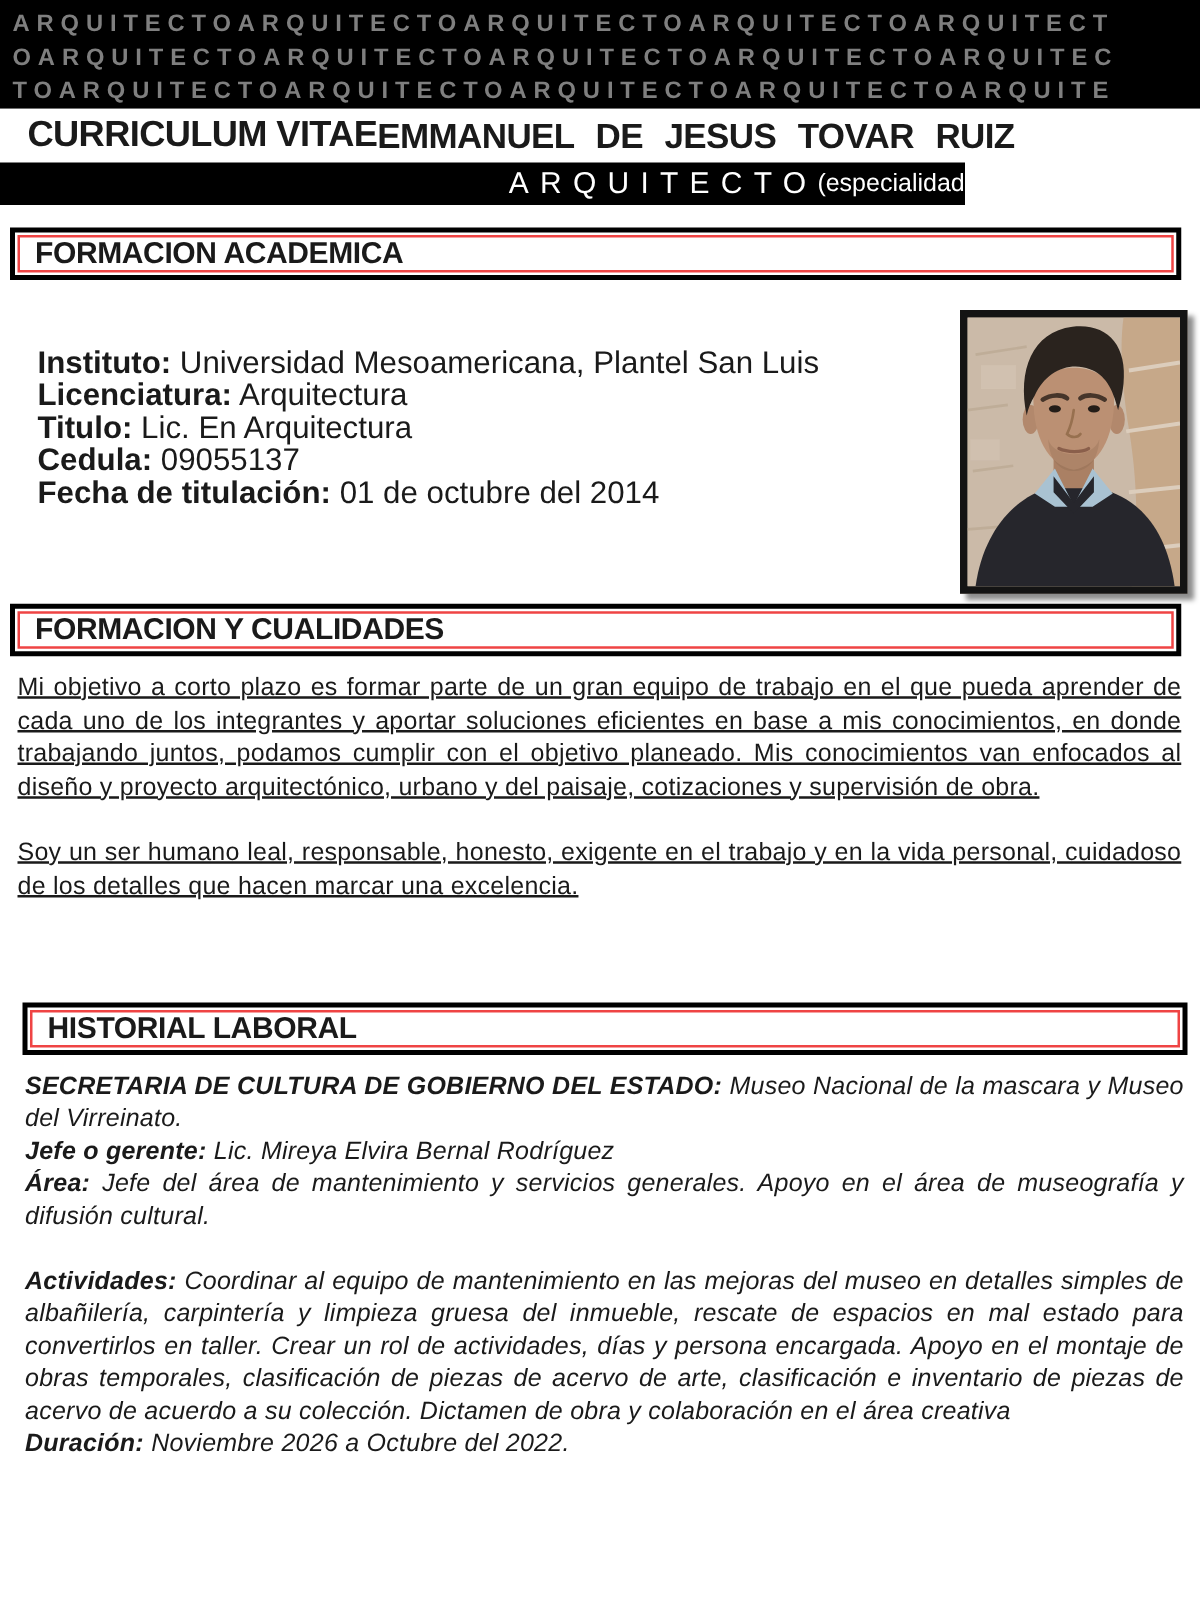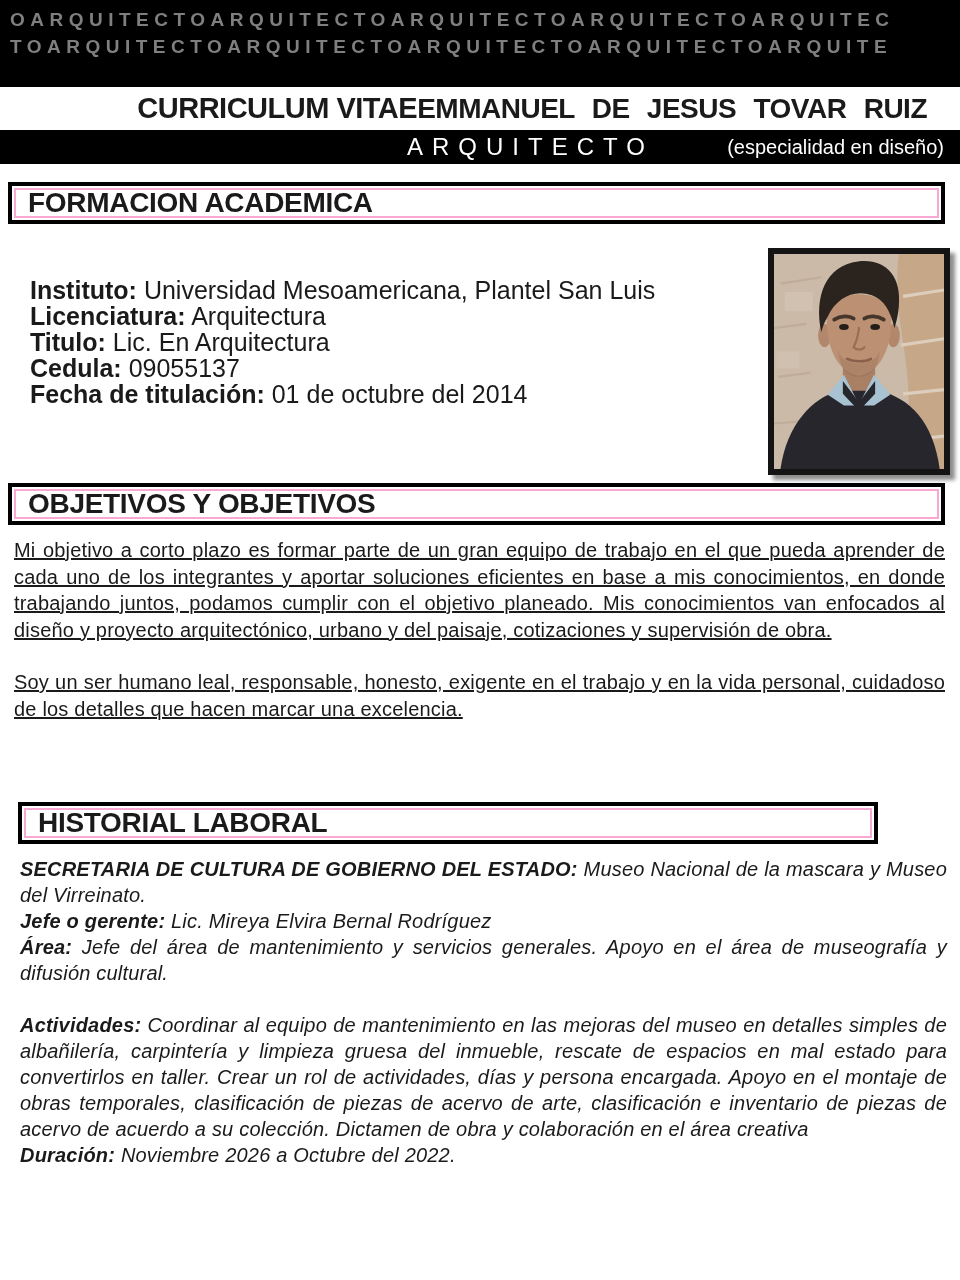--- a/index.html
+++ b/index.html
@@ -7,38 +7,38 @@
         font-family:"Liberation Sans","DejaVu Sans",sans-serif;color:var(--text,#1a1a1a);}
 
   
   .banner{position:absolute;left:0;top:0;width:960px;height:87px;background:var(--banner-bg,#000);
           padding:7px 0 0 10px;box-sizing:border-box;overflow:hidden;}
   .banner-line{height:26.5px;line-height:26.5px;font-size:19px;font-weight:700;
                letter-spacing:5.5px;color:var(--banner-text,#7f7f7f);white-space:nowrap;}
 
   
   .title-strip{position:absolute;left:0;top:87px;width:960px;height:43px;background:#fff;
-               display:flex;justify-content:flex-end;align-items:center;
-               padding:0 33px;box-sizing:border-box;}
+               display:flex;justify-content:flex-start;align-items:center;
+               padding:0 22px;box-sizing:border-box;}
   .doc-title{font-size:29px;font-weight:700;letter-spacing:-0.5px;}
   .person-name{font-size:28px;font-weight:700;letter-spacing:-0.5px;word-spacing:10px;}
 
   
-  .subtitle-bar{position:absolute;left:0;top:130px;width:960px;height:34px;background:var(--bar-bg,#000);
+  .subtitle-bar{position:absolute;left:0;top:130px;width:772px;height:34px;background:var(--bar-bg,#000);
                 display:flex;align-items:center;}
   .profession{color:var(--bar-text,#fff);font-size:24px;font-weight:400;letter-spacing:9px;margin-left:407px;white-space:nowrap;}
   .specialty{color:var(--bar-text,#fff);font-size:20px;font-weight:400;margin-left:auto;margin-right:16px;white-space:nowrap;}
 
   
   .section-box{position:absolute;border:4px solid #000;background:#fff;padding:2px;box-sizing:border-box;}
-  .section-box-inner{border:2px solid #f9a8d4;height:100%;display:flex;align-items:center;
-                     padding:0 12px;box-sizing:border-box;font-size:28px;font-weight:700;letter-spacing:-0.3px;}
+  .section-box-inner{border:2px solid #ef4444;height:100%;display:flex;align-items:center;
+                     padding:0 12px;box-sizing:border-box;font-size:24px;font-weight:700;letter-spacing:-0.3px;}
   #sec-formacion{left:8px;top:182px;width:937px;height:42px;}
   #sec-objetivos{left:8px;top:483px;width:937px;height:42px;}
-  #sec-historial{left:18px;top:802px;width:860px;height:42px;text-align:center;}
+  #sec-historial{left:18px;top:802px;width:932px;height:42px;text-align:center;}
 
   
   .edu-fields{position:absolute;left:30px;top:277px;width:660px;}
   .edu-line{font-size:25px;line-height:26px;}
   .edu-line b{font-weight:700;}
 
   
   .photo-frame{position:absolute;left:768px;top:248px;width:170px;height:215px;
                border:6px solid #141414;background:#cbbaa8;box-shadow:5px 5px 4px rgba(0,0,0,0.45);
                box-sizing:content-box;}
@@ -54,20 +54,21 @@
   .hl-entry{font-size:20px;line-height:26px;text-align:justify;letter-spacing:0.2px;}
   .hl-entry b{font-weight:700;}
   .hl-entry.gap-before{margin-top:26px;}
 </style>
 </head>
 <body>
 
 <div class="page">
 
   <div class="banner">
+  <div class="banner-line">ARQUITECTOARQUITECTOARQUITECTOARQUITECTOARQUITECT</div>
 
   <div class="banner-line">OARQUITECTOARQUITECTOARQUITECTOARQUITECTOARQUITEC</div>
 
   <div class="banner-line">TOARQUITECTOARQUITECTOARQUITECTOARQUITECTOARQUITE</div>
 </div>
 
   <div class="title-strip">
     <span class="doc-title">CURRICULUM VITAE</span>
     <span class="person-name">EMMANUEL DE JESUS TOVAR RUIZ</span>
   </div>
@@ -116,21 +117,21 @@
       <path d="M84,61 C88,58 96,58 102,62" stroke="#46352a" stroke-width="3.5" fill="none" stroke-linecap="round"></path>
       <ellipse cx="65" cy="69" rx="4.5" ry="2.8" fill="#241d18"></ellipse>
       <ellipse cx="94" cy="69" rx="4.5" ry="2.8" fill="#241d18"></ellipse>
       <path d="M79,70 C78,78 76,84 74,88 C77,91 82,91 84,88" stroke="#97704f" stroke-width="2" fill="none" stroke-linecap="round"></path>
       <path d="M68,99 C74,102 85,102 90,99" stroke="#8a5f4b" stroke-width="2.5" fill="none" stroke-linecap="round"></path>
     </svg>
   </div>
 
   <div class="section-box" id="sec-objetivos">
     <div class="section-box-inner">
-      <span>OBJETIVOS Y OBJETIVOS</span>
+      <span>FORMACION Y CUALIDADES</span>
     </div>
   </div>
 
   <div class="objetivos-text">
   <p class="para">Mi objetivo a corto plazo es formar parte de un gran equipo de trabajo en el que pueda aprender de cada uno de los integrantes y aportar soluciones eficientes en base a mis conocimientos, en donde trabajando juntos, podamos cumplir con el objetivo planeado. Mis conocimientos van enfocados al diseño y proyecto arquitectónico, urbano y del paisaje, cotizaciones y supervisión de obra.</p>
 
   <p class="para">Soy un ser humano leal, responsable, honesto, exigente en el trabajo y en la vida personal, cuidadoso de los detalles que hacen marcar una excelencia.</p>
 </div>
 
   <div class="section-box" id="sec-historial">

